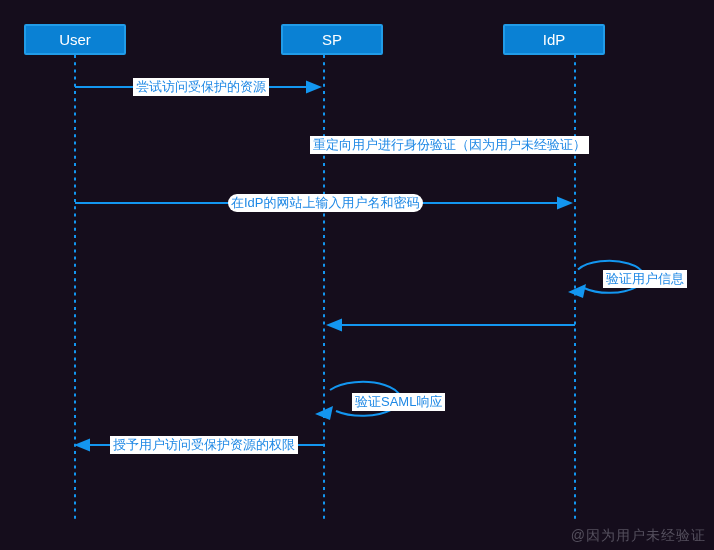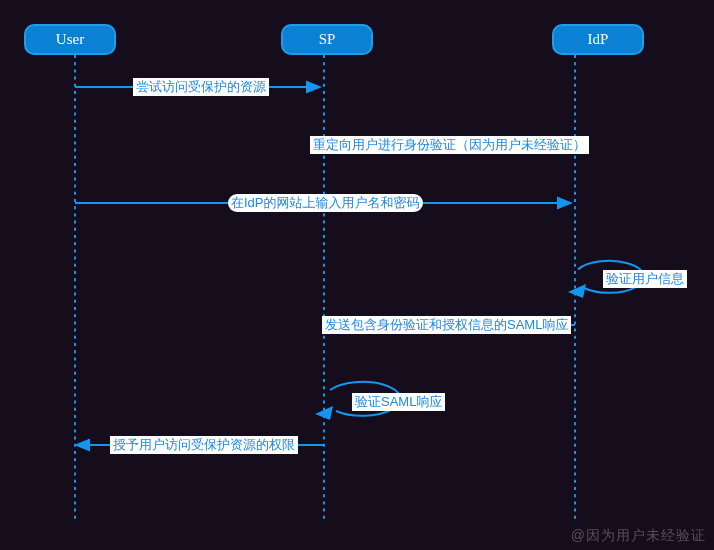--- a/index.html
+++ b/index.html
@@ -7,25 +7,25 @@
     position:relative;width:714px;height:550px;overflow:hidden;
     background:var(--background,#150d1c);
     font-family:"Liberation Sans","DejaVu Sans",sans-serif;
   }
   svg.layer{position:absolute;left:0;top:0;}
   .lifeline{stroke:var(--line-blue,#1396f0);stroke-width:2;stroke-dasharray:3 4.2;}
   .msg-line{stroke:var(--line-blue,#1396f0);stroke-width:2;}
   .msg-head{fill:var(--line-blue,#1396f0);}
   .loop-arc{stroke:var(--line-blue,#1396f0);stroke-width:2;fill:none;}
   .actor{
-    position:absolute;top:24px;width:92px;height:31px;box-sizing:border-box;
+    position:absolute;top:24px;width:102px;height:31px;box-sizing:border-box;
     background:var(--actor-fill,#0a81d4);
-    border:2px solid var(--actor-border,#219ce8);border-radius:10px;
+    border:2px solid var(--actor-border,#219ce8);border-radius:2px;
     color:var(--actor-text,#ffffff);font-size:15px;
-    display:flex;align-items:center;justify-content:center;font-family:Liberation Serif, serif;
+    display:flex;align-items:center;justify-content:center;
   }
   .msg-label{
     position:absolute;background:var(--label-bg,#ffffff);
     color:var(--label-text,#1e88e5);
     font-size:13px;line-height:16px;padding:1px 3px;white-space:nowrap;
   }
   .watermark{
     position:absolute;top:527px;right:8px;
     color:var(--watermark-text,#55505e);font-size:14px;letter-spacing:1px;
   }
@@ -67,24 +67,23 @@
     </g>
 
     <g>
       <line class="msg-line" x1="88" y1="445" x2="324" y2="445"></line>
       <polygon class="msg-head" points="74,445 90,438.5 90,451.5"></polygon>
     </g>
   </svg>
 
   <div class="actor" style="left:24px;">User</div>
   <div class="actor" style="left:274px;margin-left:7px;">SP</div>
-  <div class="actor" style="left:552px;text-align:center;">IdP</div>
+  <div class="actor" style="left:503px;text-align:center;">IdP</div>
 
   <div class="msg-label" style="left:133px;top:78px;">尝试访问受保护的资源</div>
   <div class="msg-label" style="left:310px;top:136px;">重定向用户进行身份验证（因为用户未经验证）</div>
   <div class="msg-label" style="left:228px;top:194px;border-radius:9px;">在IdP的网站上输入用户名和密码</div>
   <div class="msg-label" style="left:603px;top:270px;">验证用户信息</div>
-  <div class="msg-label" style="left:322px;top:316px;">发送包含身份验证和授权信息的SAML响应</div>
   <div class="msg-label" style="left:352px;top:393px;">验证SAML响应</div>
   <div class="msg-label" style="left:110px;top:436px;">授予用户访问受保护资源的权限</div>
 
   <div class="watermark">@因为用户未经验证</div>
 </div>
 
 </body></html>

